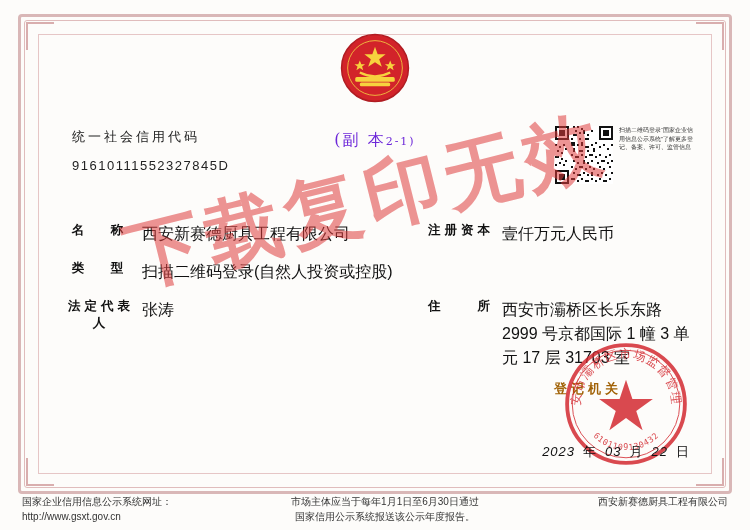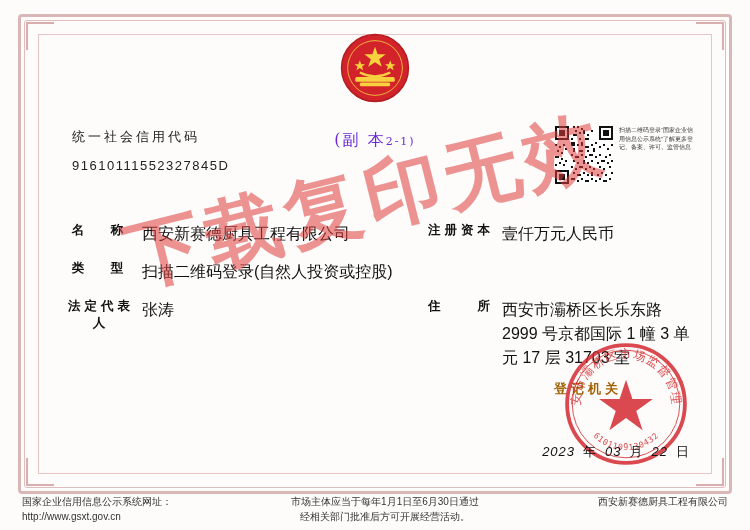--- a/index.html
+++ b/index.html
@@ -426,18 +426,18 @@
 
   <div class="watermark">下载复印无效</div>
 
   <div class="footer">
     <div class="fl">
       <div>国家企业信用信息公示系统网址：</div>
       <div>http://www.gsxt.gov.cn</div>
     </div>
     <div class="fc">
       <div>市场主体应当于每年1月1日至6月30日通过</div>
-      <div>经相关部门批准后方可开展经营活动。</div>
+      <div>国家信用公示系统报送该公示年度报告。</div>
     </div>
     <div class="fr">西安新赛德厨具工程有限公司</div>
   </div>
 
 </div>
 
 </body></html>

